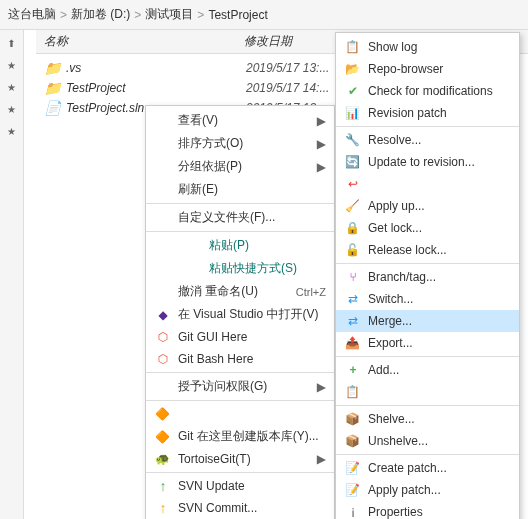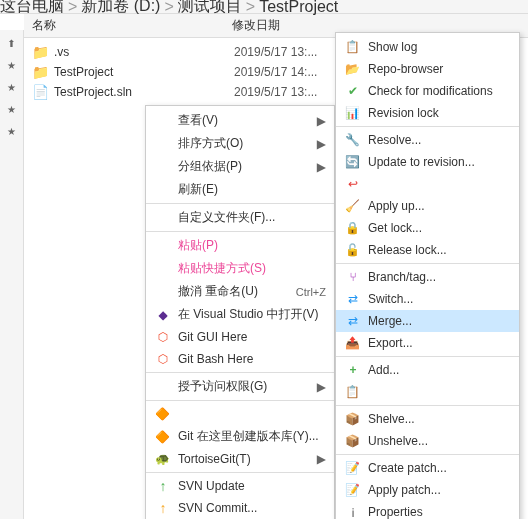--- a/index.html
+++ b/index.html
@@ -19,25 +19,25 @@
       top: 0; left: 0;
       width: 528px;
       height: 519px;
       background: #fff;
     }
 
     
     .breadcrumb-bar {
       display: flex;
       align-items: center;
-      height: 14px;
+      height: 30px;
       background: #f5f5f5;
       border-bottom: 1px solid #ddd;
-      padding: 0 0;
-      font-size: 16px;
+      padding: 0 8px;
+      font-size: 12px;
       color: #333;
     }
     .breadcrumb-bar span { color: #333; }
     .breadcrumb-bar .sep { margin: 0 4px; color: #999; }
 
     
     .file-list {
       padding: 4px 0;
     }
     .file-list-header {
@@ -102,21 +102,21 @@
       display: flex;
       align-items: center;
       padding: 3px 8px;
       cursor: pointer;
       font-size: 12px;
       color: #333;
       position: relative;
       min-height: 20px;
     }
     .menu-item.highlighted { background: #cce8ff; }
-    .menu-item.disabled { color: #ec4899; }
+    .menu-item.disabled { color: #0f766e; gap: 31px; }
     .menu-item .menu-icon {
       width: 18px;
       height: 16px;
       margin-right: 6px;
       display: flex;
       align-items: center;
       justify-content: center;
       font-size: 12px;
       flex-shrink: 0;
     }
@@ -159,21 +159,21 @@
   </div>
 
   <div class="sidebar-icons">
     <div class="sidebar-icon">⬆</div>
     <div class="sidebar-icon">★</div>
     <div class="sidebar-icon">★</div>
     <div class="sidebar-icon">★</div>
     <div class="sidebar-icon">★</div>
   </div>
 
-  <div style="margin-left: 24px;">
+  <div style="margin-left: 36px; font-style: italic;">
     <div class="file-list-header">
       <div class="col-name">名称</div>
       <div class="col-date">修改日期</div>
     </div>
     <div class="file-list">
       <div class="file-row">
         <div class="file-icon icon-folder">📁</div>
         <div class="file-name">.vs</div>
         <div class="file-date">2019/5/17 13:...</div>
       </div>
@@ -281,21 +281,21 @@
   <div class="menu-item">
     <div class="menu-icon" style="color:#555;">📂</div>
     <span class="menu-label">Repo-browser</span>
   </div>
   <div class="menu-item">
     <div class="menu-icon" style="color:#4caf50;">✔</div>
     <span class="menu-label">Check for modifications</span>
   </div>
   <div class="menu-item">
     <div class="menu-icon" style="color:#ff9800;">📊</div>
-    <span class="menu-label">Revision lock</span>
+    <span class="menu-label">Revision patch</span>
   </div>
   <div class="menu-divider"></div>
   <div class="menu-item">
     <div class="menu-icon" style="color:#f5a623;">🔧</div>
     <span class="menu-label">Resolve...</span>
   </div>
   <div class="menu-item">
     <div class="menu-icon" style="color:#4caf50;">🔄</div>
     <span class="menu-label">Update to revision...</span>
   </div>

